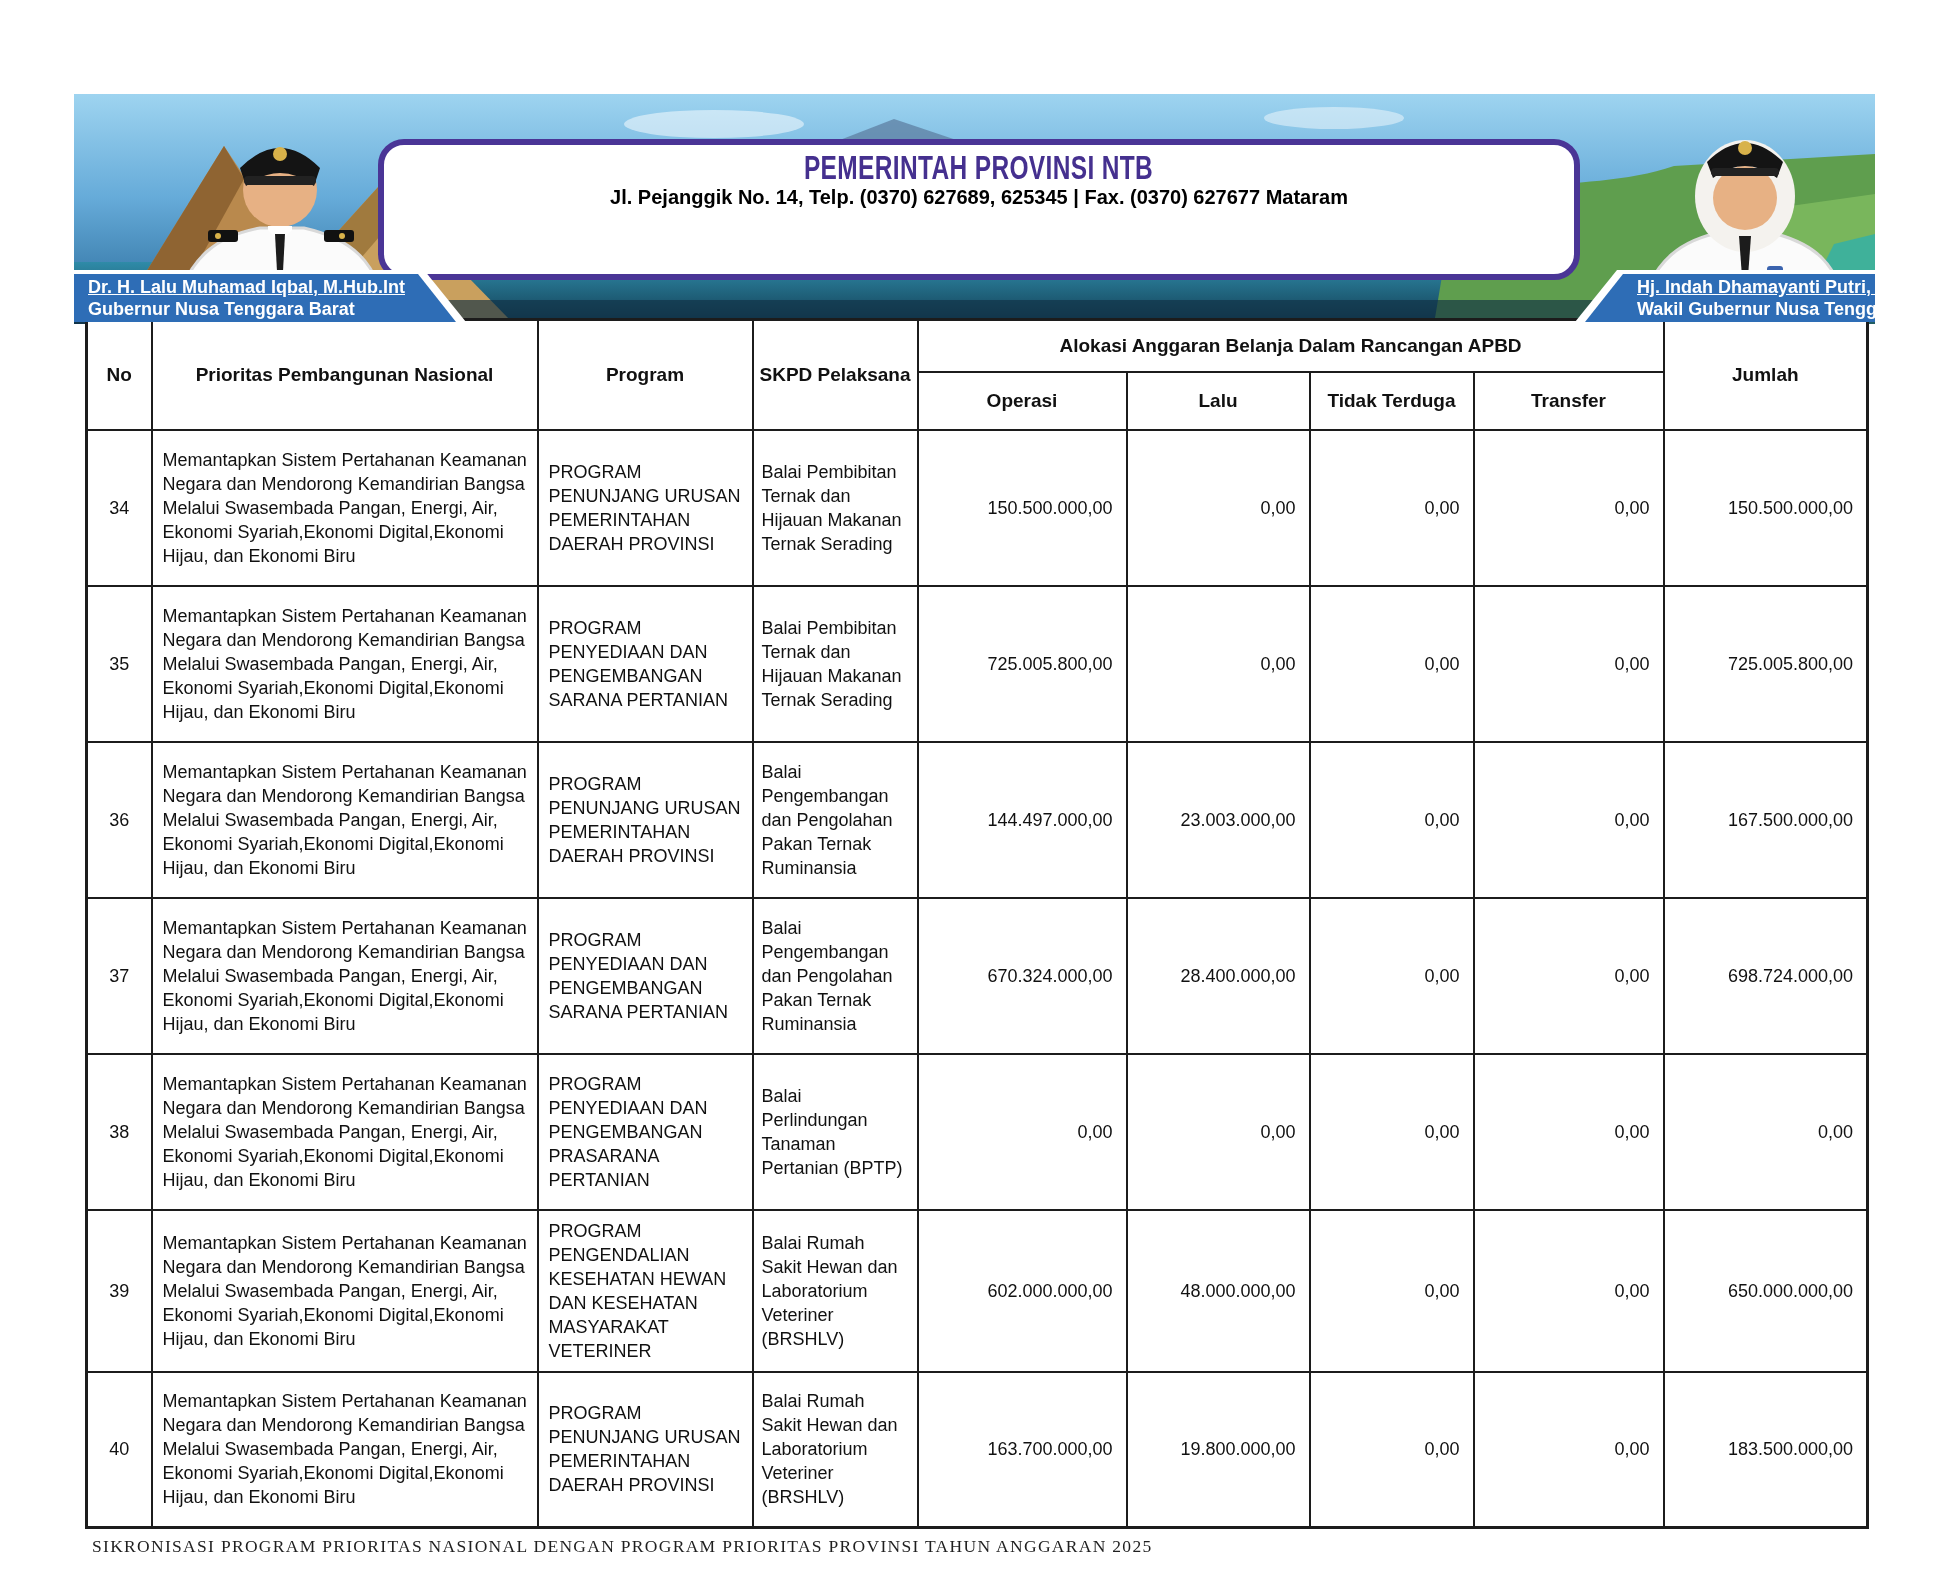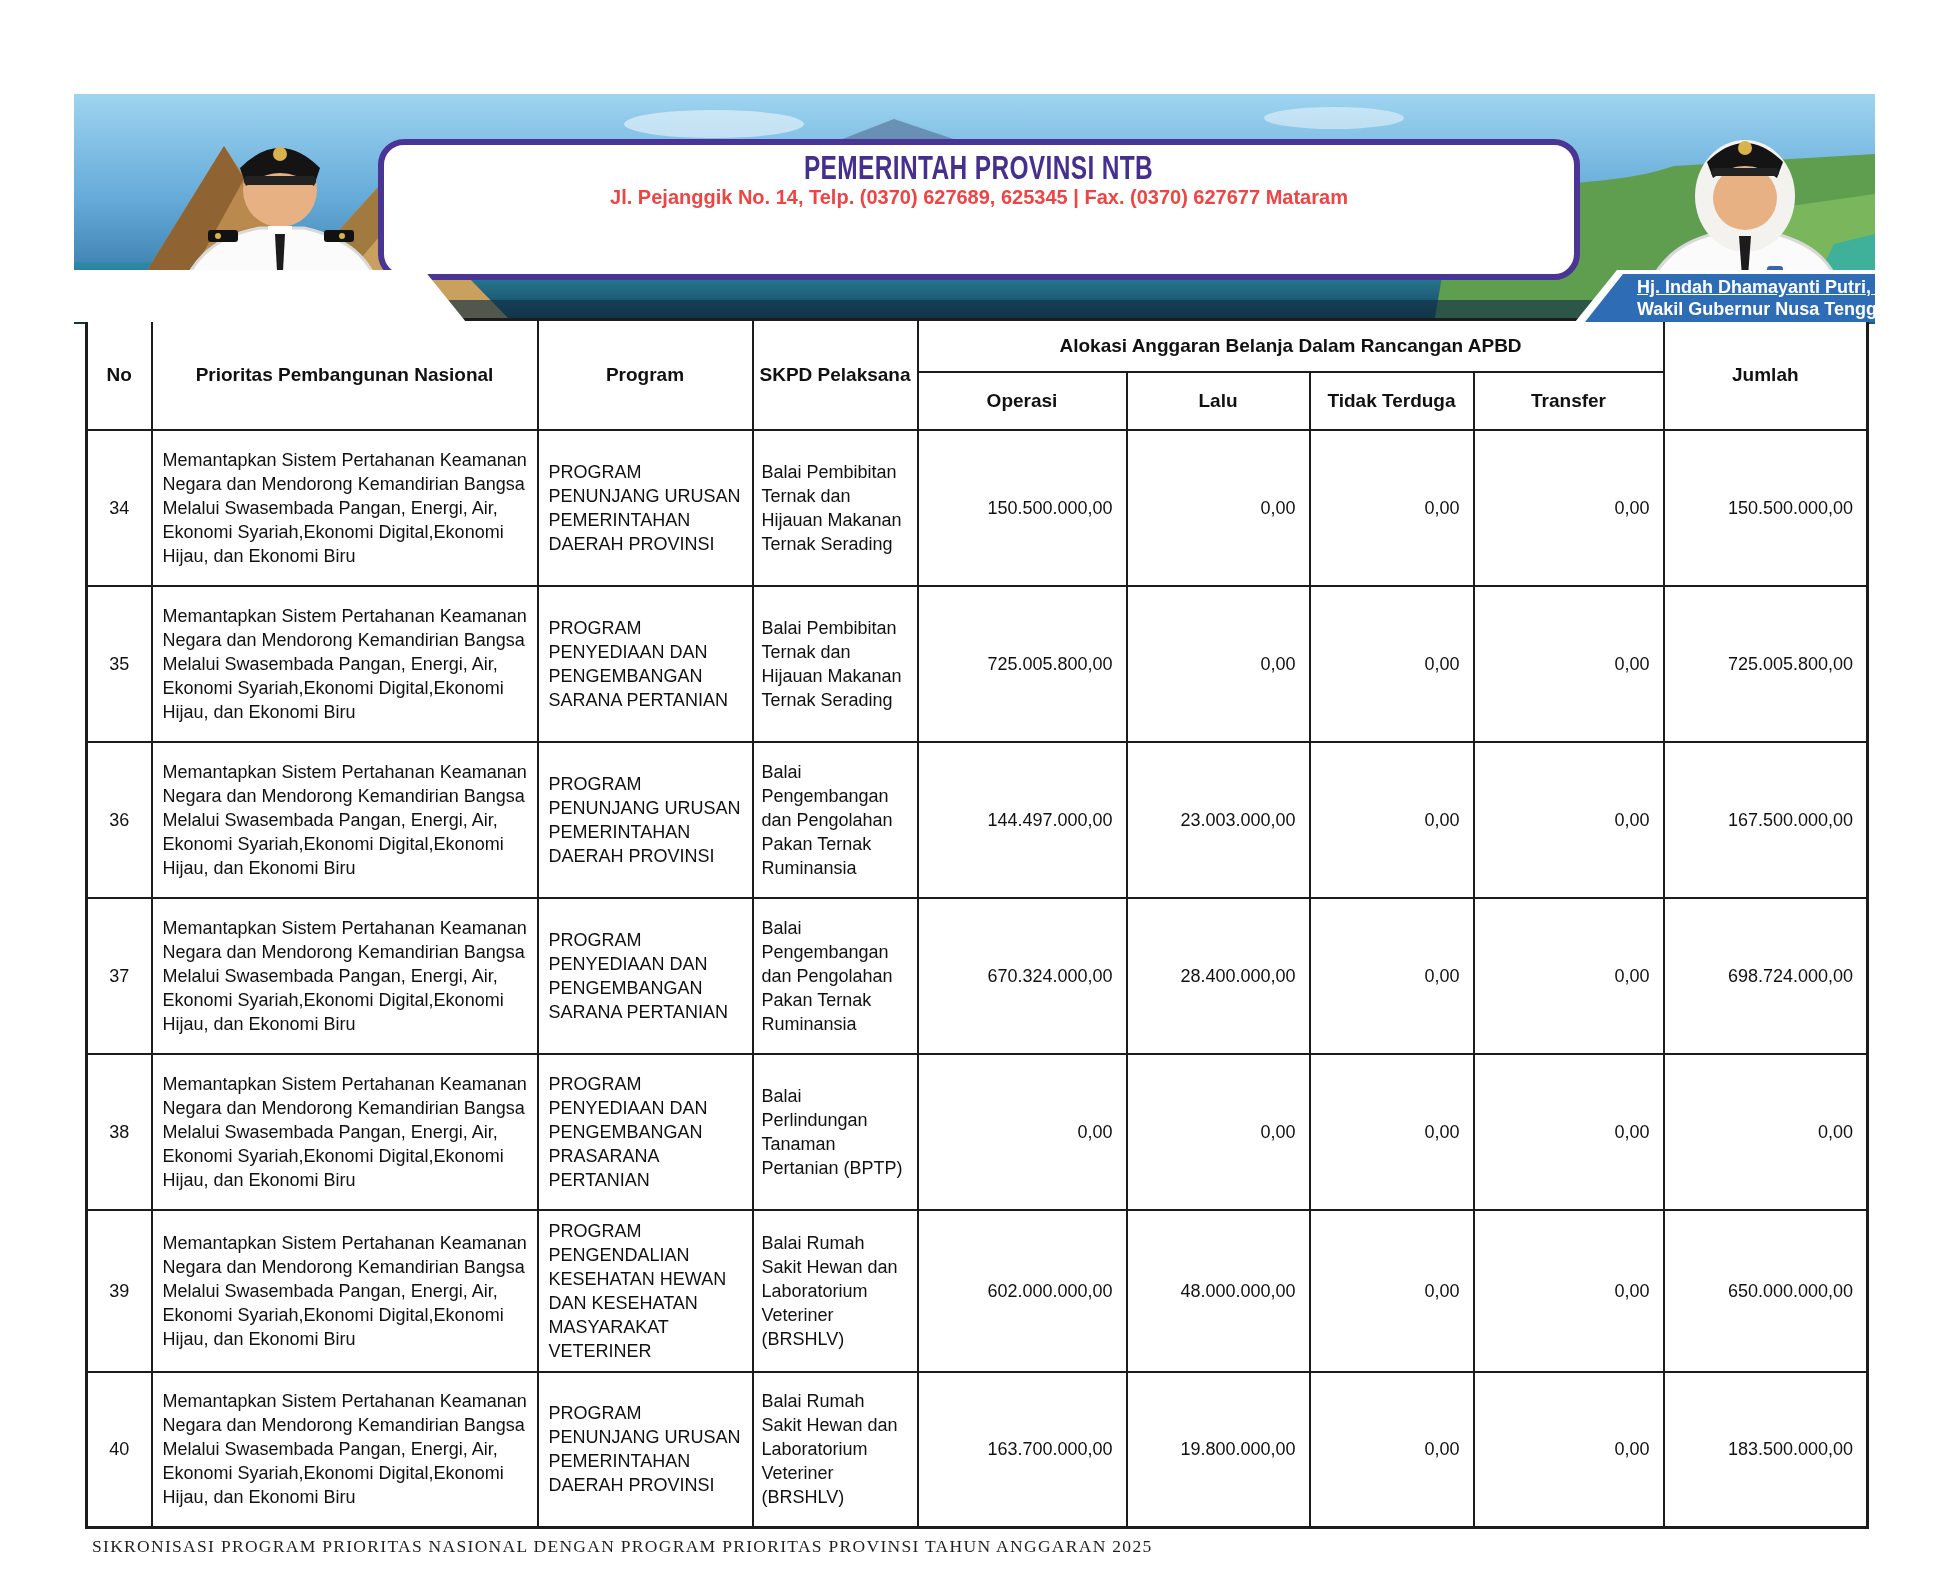--- a/index.html
+++ b/index.html
@@ -9,21 +9,21 @@
   
   .banner{position:absolute;left:74px;top:94px;width:1801px;height:230px;overflow:hidden;}
   .banner svg.bg{position:absolute;left:0;top:0;width:100%;height:100%;}
   .org-box{position:absolute;left:304px;top:45px;width:1202px;height:141px;background:#fff;
            border:6px solid #4a3596;border-radius:26px;box-sizing:border-box;text-align:center;
            padding-top:4px;z-index:3;}
   .org-line1{font-weight:bold;font-size:34px;color:#45308F;letter-spacing:.5px;
              display:inline-block;transform:scaleX(.72);transform-origin:center;line-height:36px;}
   .org-line2{font-weight:bold;font-size:40px;color:#2E78BE;line-height:42px;white-space:nowrap;
              display:inline-block;transform:scaleX(.97);transform-origin:center;}
-  .org-line3,.org-line4{font-weight:bold;font-size:20px;color:#ef4444;line-height:24px;}
+  .org-line3,.org-line4{font-weight:bold;font-size:20px;color:#000000;line-height:24px;}
   .plate{position:absolute;bottom:2px;height:52px;z-index:4;}
   .plate .outer{width:100%;height:100%;background:#fff;}
   .plate-left{left:0;width:392px;}
   .plate-left .outer{clip-path:polygon(0 0,calc(100% - 42px) 0,100% 100%,0 100%);}
   .plate-left .inner{position:absolute;left:0;top:4px;right:10px;bottom:0;background:#2e6db6;
                      clip-path:polygon(0 0,calc(100% - 38px) 0,100% 100%,0 100%);padding:2px 0 0 14px;box-sizing:border-box;}
   .plate-right{right:0;width:300px;}
   .plate-right .outer{clip-path:polygon(42px 0,100% 0,100% 100%,0 100%);}
   .plate-right .inner{position:absolute;left:10px;top:4px;right:0;bottom:0;background:#2e6db6;
                       clip-path:polygon(38px 0,100% 0,100% 100%,0 100%);padding:2px 0 0 52px;box-sizing:border-box;}
@@ -115,20 +115,24 @@
       </g>
     </svg>
 
     <div class="org-box">
       <div><span class="org-line1">PEMERINTAH PROVINSI NTB</span></div>
       <div class="org-line3">Jl. Pejanggik No. 14, Telp. (0370) 627689, 625345 | Fax. (0370) 627677 Mataram</div>
     </div>
 
     <div class="plate plate-left">
       <div class="outer"></div>
+      <div class="inner">
+        <div class="name">Dr. H. Lalu Muhamad Iqbal, M.Hub.Int</div>
+        <div class="title">Gubernur Nusa Tenggara Barat</div>
+      </div>
     </div>
 
     <div class="plate plate-right">
       <div class="outer"></div>
       <div class="inner">
         <div class="name">Hj. Indah Dhamayanti Putri, SE., M.IP</div>
         <div class="title">Wakil Gubernur Nusa Tenggara Barat</div>
       </div>
     </div>
   </div>

